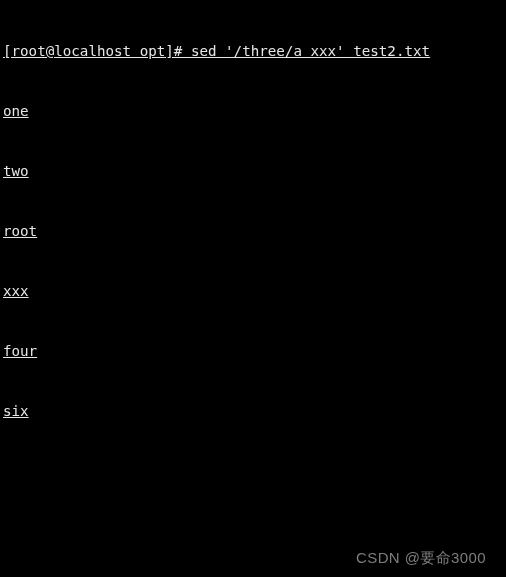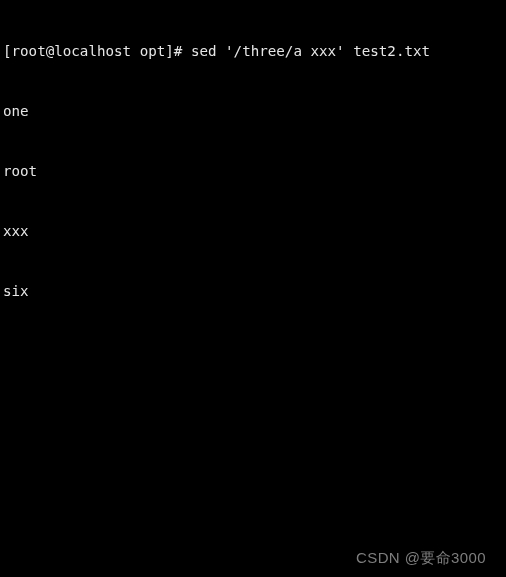--- a/index.html
+++ b/index.html
@@ -24,20 +24,21 @@
     left: 3px;
     top: 1px;
     right: 0;
     white-space: pre;
   }
   .line {
     height: 20px;
     line-height: 20px;
     white-space: pre;
     color: #e6e6e6;
+    text-decoration: underline;
   }
   .line.prompt {
     color: #e6e6e6;
   }
   #watermark {
     position: absolute;
     left: 356px;
     top: 548px;
     font-family: "Liberation Sans", "DejaVu Sans", sans-serif;
     font-size: 15px;
@@ -47,22 +48,24 @@
     white-space: pre;
   }
 </style>
 </head>
 <body>
 
 <div id="terminal">
   <div id="screen">
     <div class="line prompt">[root@localhost opt]# sed '/three/a xxx' test2.txt</div>
     <div class="line">one</div>
+    <div class="line">two</div>
     <div class="line">root</div>
     <div class="line">xxx</div>
+    <div class="line">four</div>
     <div class="line">six</div>
     
     
     
     
     
     
     
     
     

